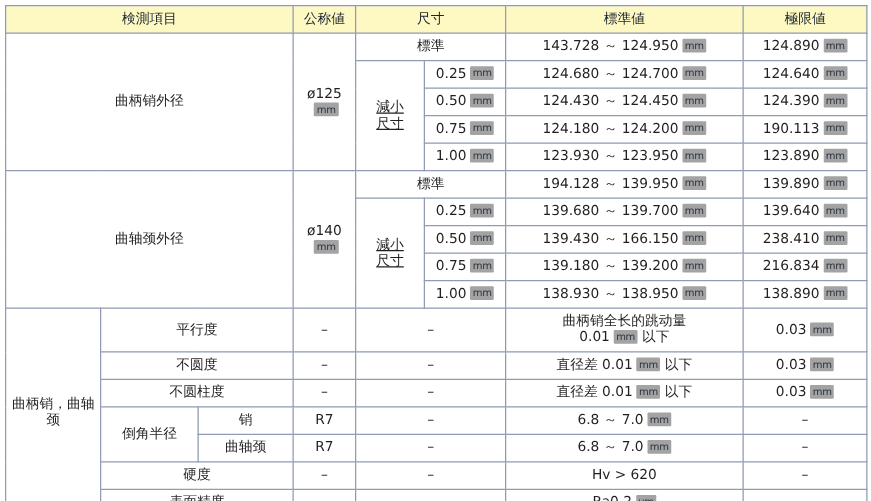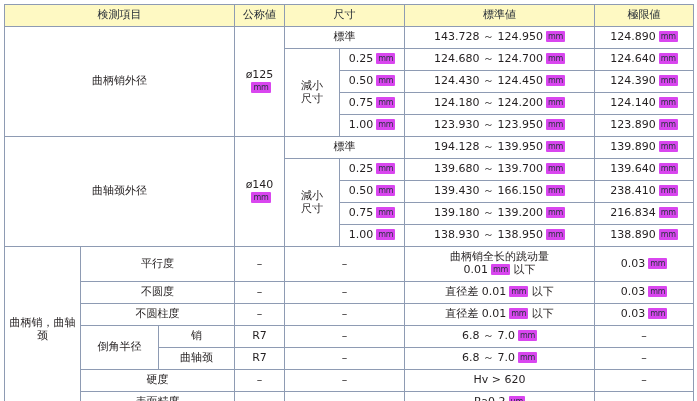--- a/index.html
+++ b/index.html
@@ -33,31 +33,31 @@
     color:#1c2430;
     height:24px;
     font-size:11.5px;
   }
   .lbl-left{
     text-align:left;
     padding-left:8px;
   }
   .unit{
     display:inline-block;
-    background:#d946ef;
+    background:#a3a3a3;
     color:#2a3340;
     font-size:8px;
     padding:0 2px;
     margin-left:3px;
     border-radius:1px;
     line-height:11px;
     vertical-align:1px;
     letter-spacing:-0.2px;
   }
-  .two-line{line-height:1.25;}
+  .two-line{line-height:1.25;text-decoration:underline;}
 </style>
 </head>
 <body>
 
 <table class="spec">
   <colgroup>
     <col style="width:76px">
       <col style="width:78px">
       <col style="width:76px">
     <col style="width:50px">
@@ -114,21 +114,21 @@
       </td>
     </tr>
     <tr>
       <td>
         <span>0.75</span><span class="unit">mm</span>
       </td>
       <td>
         <span>124.180 ～ 124.200</span><span class="unit">mm</span>
       </td>
       <td>
-        <span>124.140</span><span class="unit">mm</span>
+        <span>190.113</span><span class="unit">mm</span>
       </td>
     </tr>
     <tr>
       <td>
         <span>1.00</span><span class="unit">mm</span>
       </td>
       <td>
         <span>123.930 ～ 123.950</span><span class="unit">mm</span>
       </td>
       <td>

